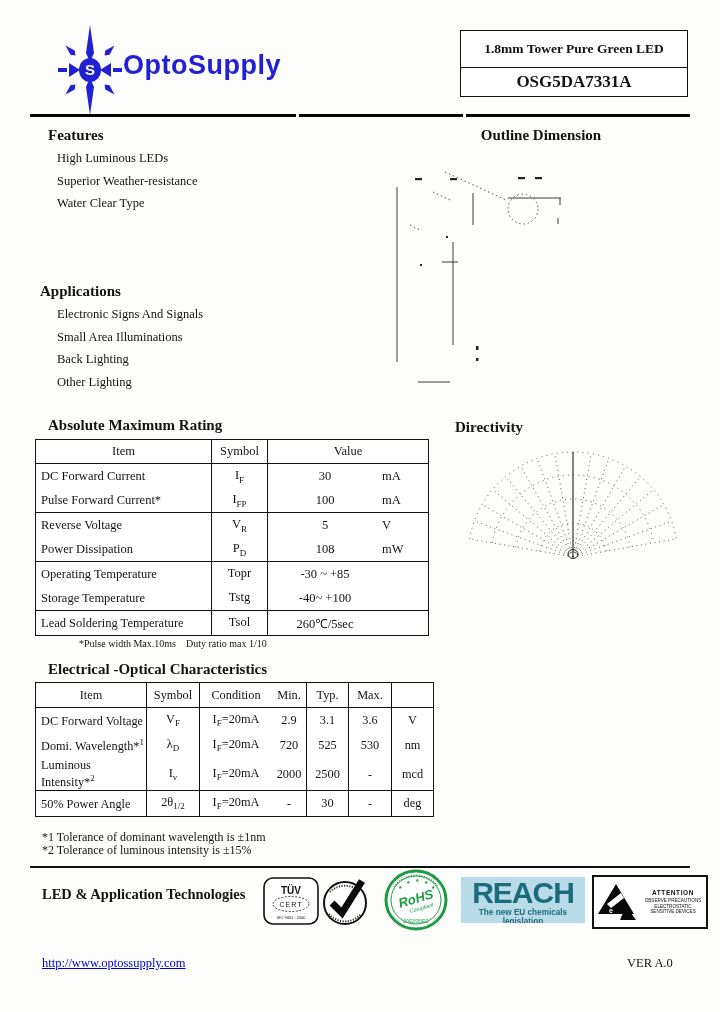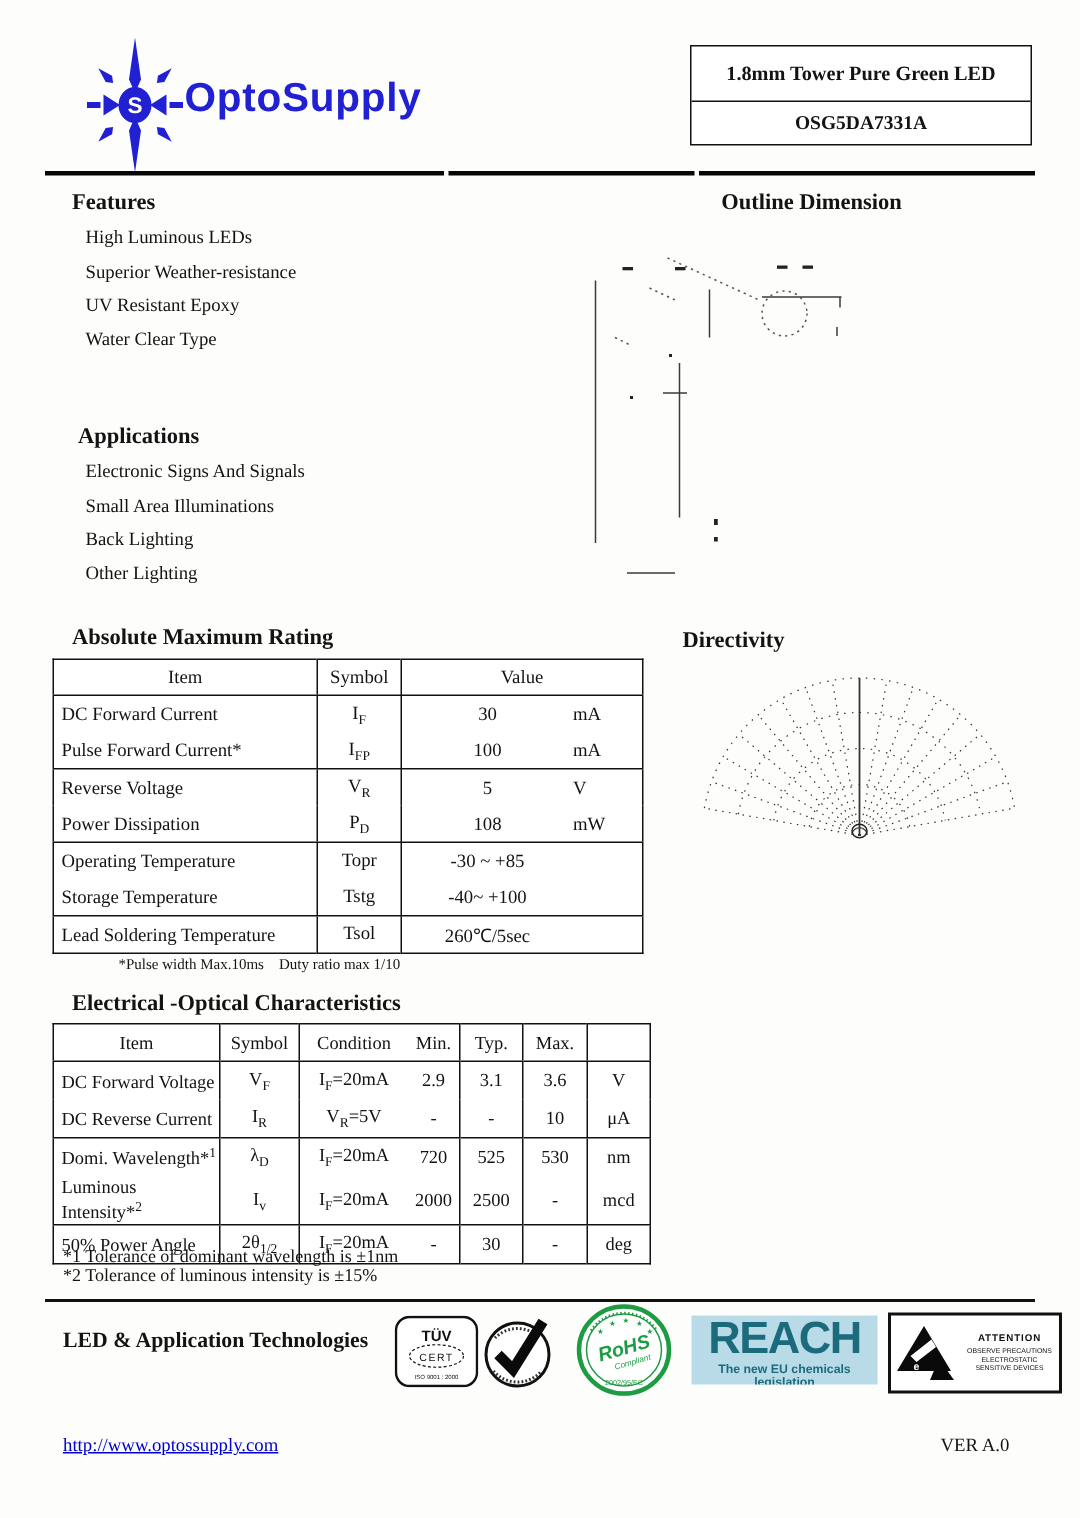--- a/index.html
+++ b/index.html
@@ -7,21 +7,21 @@
     width:720px;height:1012px;position:relative;background:#fdfdfc;
     font-family:"Liberation Serif", serif;color:#131313;overflow:hidden;
   }
   .abs{position:absolute;}
   
   .brand-text{left:123px;top:50px;font-family:"Liberation Sans",sans-serif;
     font-weight:bold;font-size:27px;color:#2121d3;letter-spacing:.5px;}
   .titlebox{left:460px;top:30px;width:226px;border:1.4px solid #111;background:#fff;}
   .titlebox .r1{height:36px;line-height:36px;border-bottom:1.4px solid #111;
     text-align:center;font-weight:bold;font-size:13.5px;}
-  .titlebox .r2{height:28px;line-height:28px;text-align:center;font-weight:bold;font-size:13px;}
+  .titlebox .r2{height:28px;line-height:28px;text-align:center;font-weight:bold;font-size:17px;}
   .rule3{left:30px;top:114px;width:660px;display:flex;gap:3px;}
   .rule3 div{height:3px;background:#060606;}
   
   .h1{font-weight:bold;font-size:15px;}
   
   .plist{list-style:none;margin:0;padding:0;font-size:12.5px;line-height:22.6px;}
   
   table{border-collapse:collapse;background:#fff;}
   .amr{left:35px;top:439px;width:390px;border:1.3px solid #111;font-size:12.5px;table-layout:fixed;}
   .amr td{height:24px;padding:0;}
@@ -99,25 +99,24 @@
 <div class="abs rule3">
   <div style="width:266px"></div>
     <div style="width:164px"></div>
     <div style="width:224px"></div>
 </div>
 
 <div class="abs h1" style="left:48px;top:127px;">Features</div>
 <ul class="abs plist" style="left:57px;top:147px;">
   <li>High Luminous LEDs</li>
   <li>Superior Weather-resistance</li>
-  <li>UV Resistant Epoxy</li>
   <li>Water Clear Type</li>
 </ul>
 
-<div class="abs h1" style="left:52px;top:283px;">Applications</div>
+<div class="abs h1" style="left:40px;top:283px;">Applications</div>
 <ul class="abs plist" style="left:57px;top:303px;">
   <li>Electronic Signs And Signals</li>
   <li>Small Area Illuminations</li>
   <li>Back Lighting</li>
   <li>Other Lighting</li>
 </ul>
 
 <div class="abs h1" style="left:457px;top:127px;width:168px;text-align:center;">Outline Dimension</div>
 <svg class="abs" style="left:390px;top:152px;" width="300" height="240" viewBox="0 0 300 240">
   <g stroke="#3a3a3a" stroke-width="1">
@@ -270,29 +269,20 @@
   </tr>
   <tr>
     <td class="c-item"><span>DC Forward Voltage</span><sup></sup></td>
     <td class="c-sym"><span>V</span><sub>F</sub></td>
     <td class="c-cond"><span>I</span><sub>F</sub><span>=20mA</span></td>
     <td class="c-min nl">2.9</td>
     <td class="c-typ">3.1</td>
     <td class="c-max">3.6</td>
     <td class="c-unit">V</td>
   </tr>
-  <tr class="ge">
-    <td class="c-item"><span>DC Reverse Current</span><sup></sup></td>
-    <td class="c-sym"><span>I</span><sub>R</sub></td>
-    <td class="c-cond"><span>V</span><sub>R</sub><span>=5V</span></td>
-    <td class="c-min nl">-</td>
-    <td class="c-typ">-</td>
-    <td class="c-max">10</td>
-    <td class="c-unit">μA</td>
-  </tr>
   <tr>
     <td class="c-item"><span>Domi. Wavelength*</span><sup>1</sup></td>
     <td class="c-sym"><span>λ</span><sub>D</sub></td>
     <td class="c-cond"><span>I</span><sub>F</sub><span>=20mA</span></td>
     <td class="c-min nl">720</td>
     <td class="c-typ">525</td>
     <td class="c-max">530</td>
     <td class="c-unit">nm</td>
   </tr>
   <tr class="ge">

